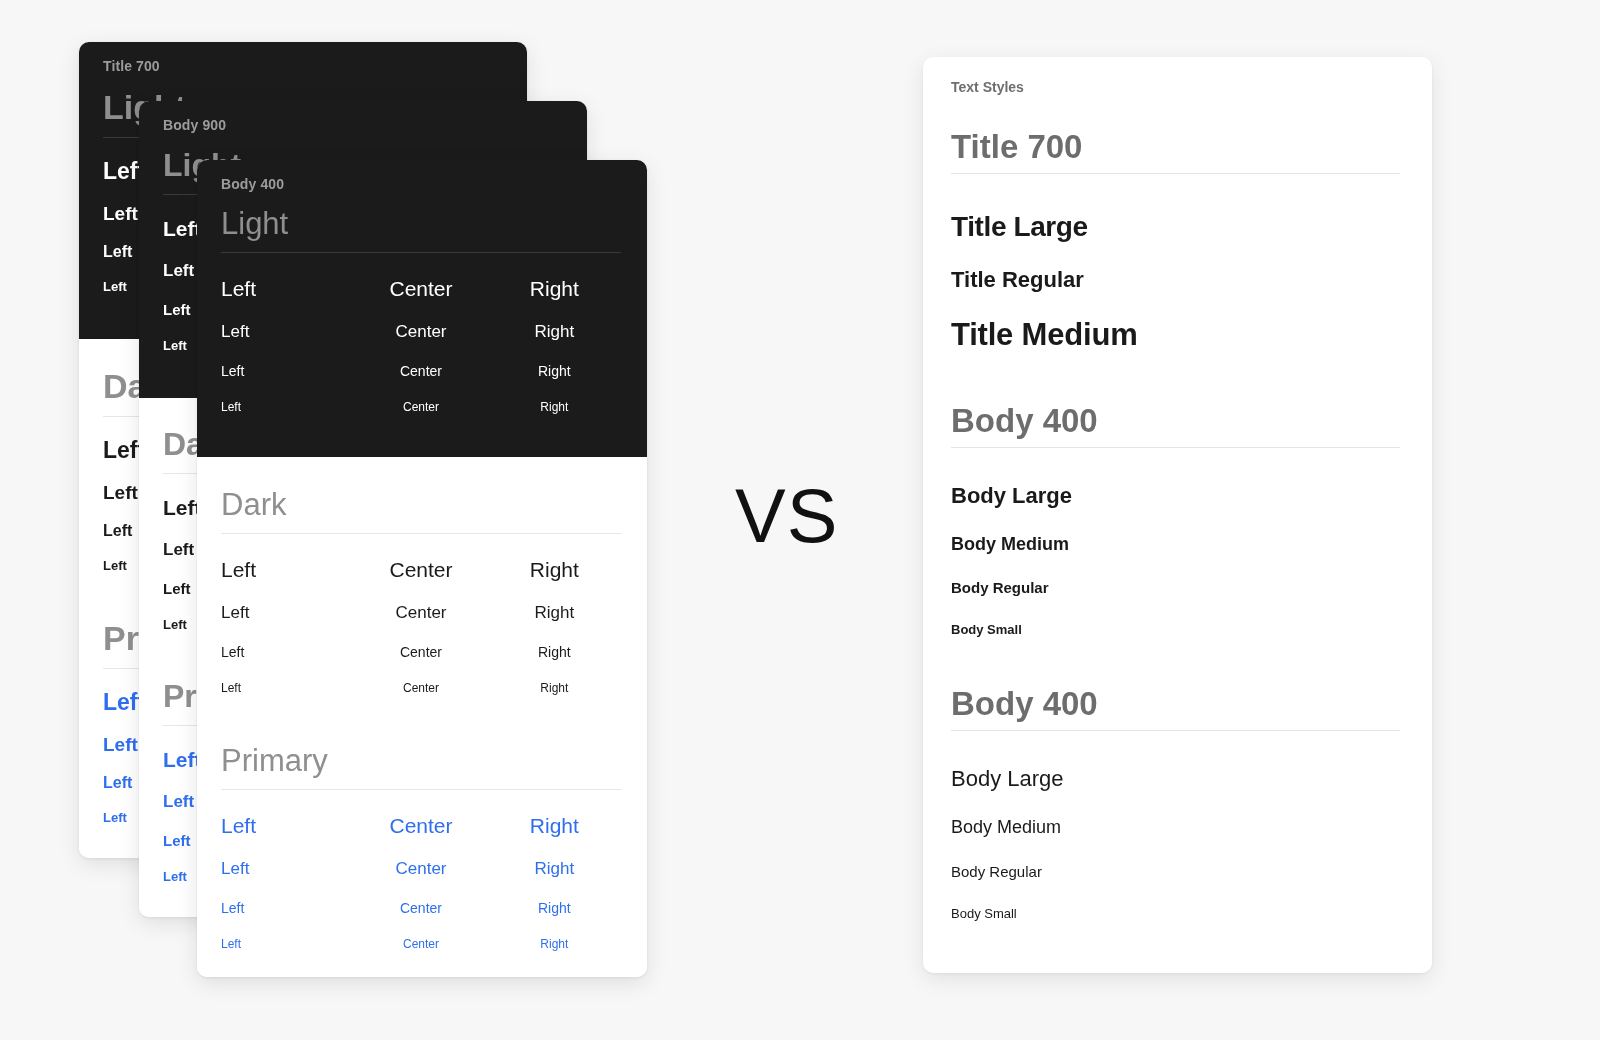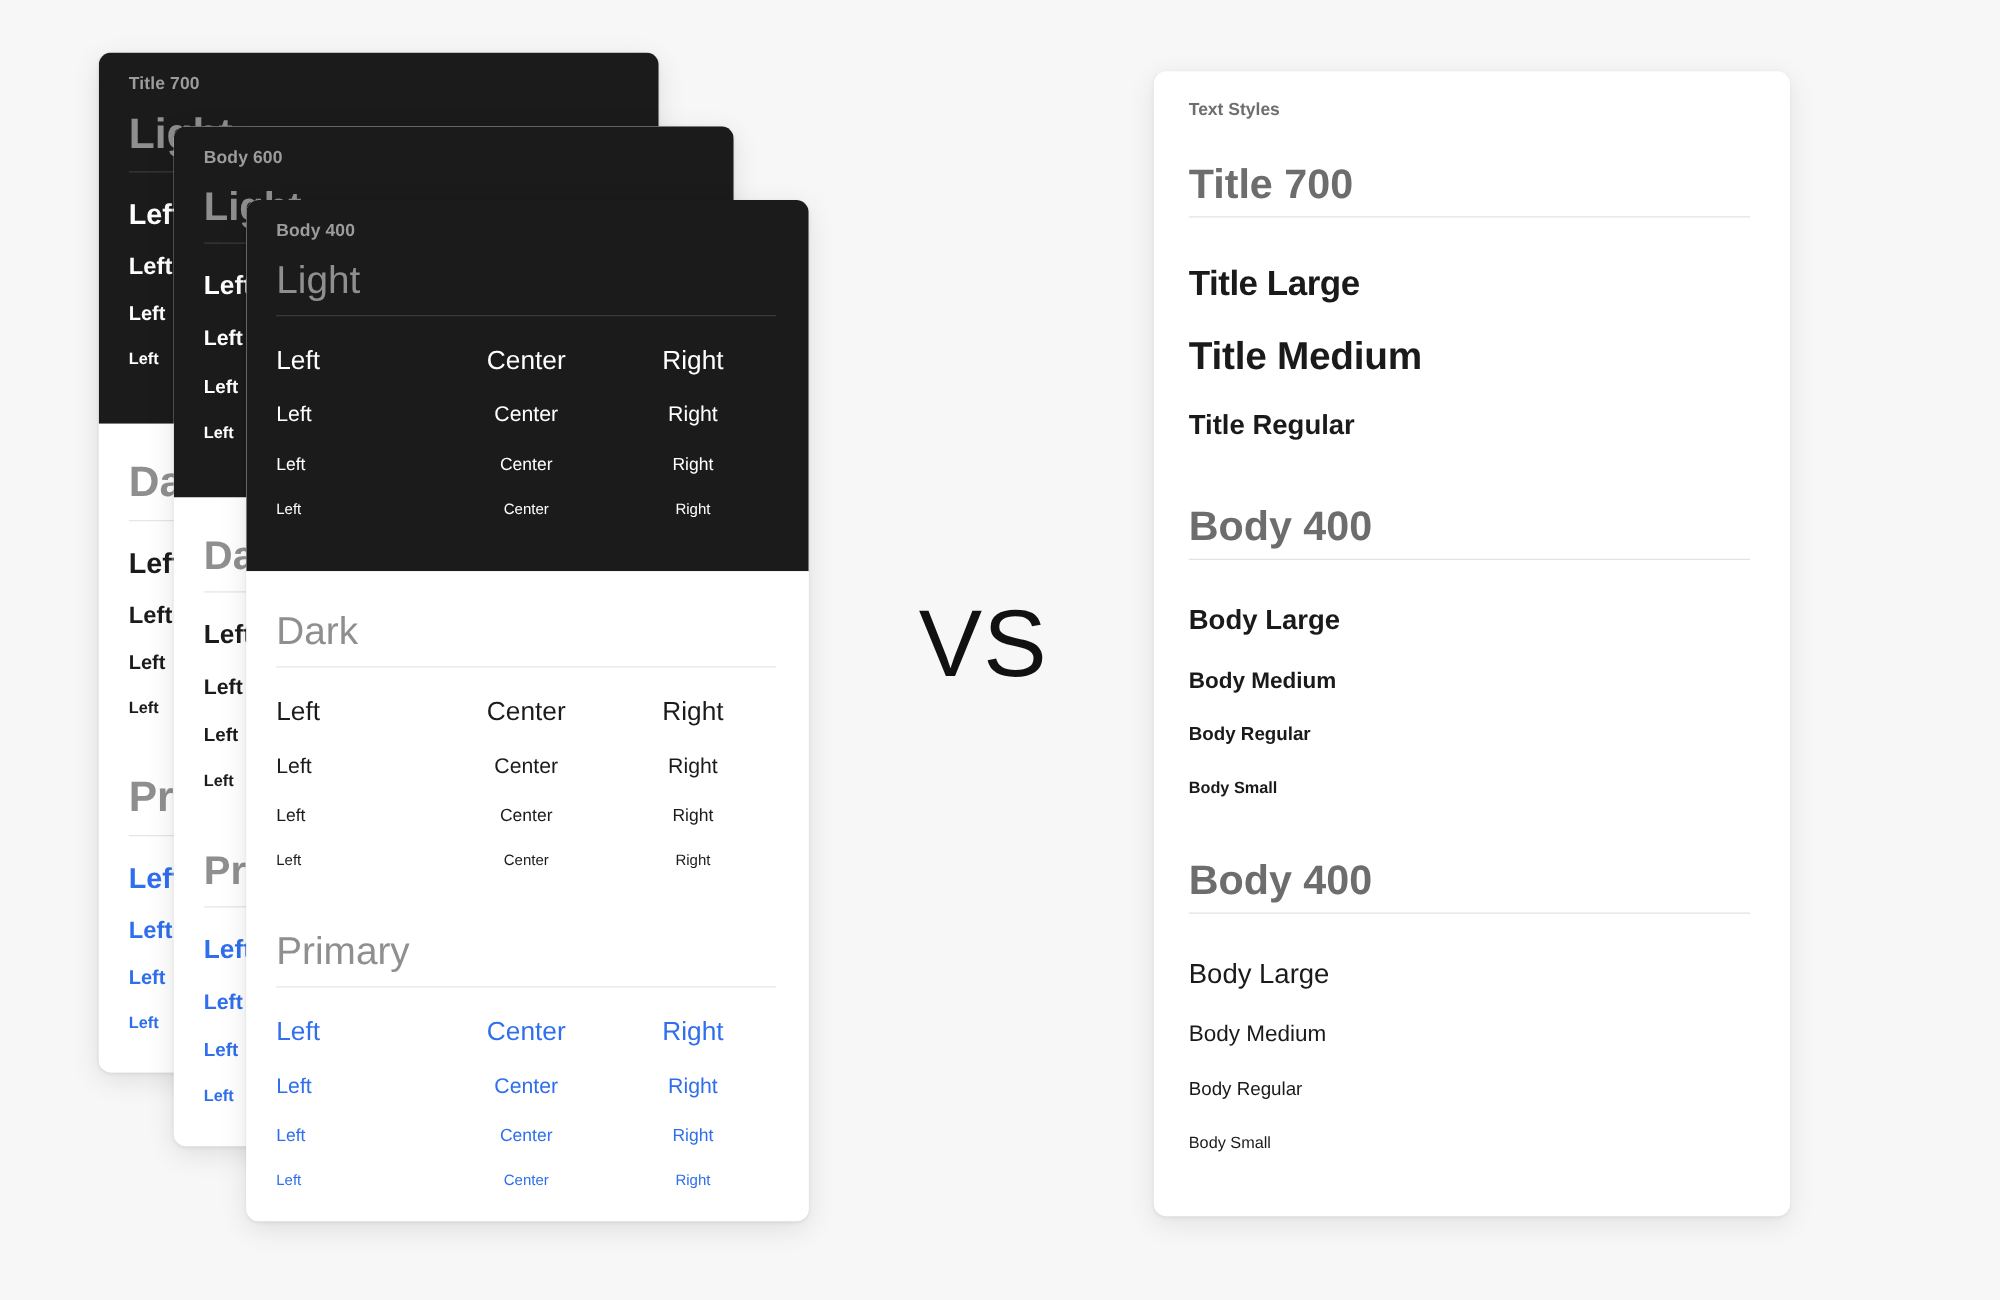--- a/index.html
+++ b/index.html
@@ -171,21 +171,21 @@
             <span>Center</span>
             <span>Right</span>
           </div>
         </div>
       </div>
     </div>
   </div>
 
   <div class="card" style="left:139px; top:101px; width:448px; height:816px;">
     <div class="dark-pane" style="height:297px; padding:16px 24px 0 24px; box-sizing:border-box;">
-      <div class="badge">Body 600</div>
+      <div class="badge">Body 900</div>
       <div class="sect-title" style="font-size:32px; margin-top:14px;">Light</div>
       <div class="rule"></div>
       <div style="margin-top:22px;">
         <div class="row" style="font-size:21px; margin-bottom:20px; font-weight:600;">
           <span>Left</span>
           <span>Center</span>
           <span>Right</span>
         </div>
         <div class="row" style="font-size:17px; margin-bottom:20px; font-weight:600;">
           <span>Left</span>
@@ -353,22 +353,22 @@
 <div class="vs">VS</div>
 
 <div class="rightcard">
   <div class="inner">
     <div class="rc-badge">Text Styles</div>
 
     <div style="margin-top:33px;">
       <div class="rc-group-title" style="font-size:33px;">Title 700</div>
       <div class="rc-rule"></div>
       <div class="rc-item" style="font-size:28px; font-weight:700; margin-top:37px; letter-spacing:-.4px;">Title Large</div>
+      <div class="rc-item" style="font-size:22px; font-weight:700; margin-top:24px;">Title Regular</div>
       <div class="rc-item" style="font-size:31px; font-weight:700; margin-top:24px; letter-spacing:-.2px;">Title Medium</div>
-      <div class="rc-item" style="font-size:22px; font-weight:700; margin-top:24px;">Title Regular</div>
     </div>
 
     <div style="margin-top:49px;">
       <div class="rc-group-title" style="font-size:33px;">Body 400</div>
       <div class="rc-rule"></div>
       <div class="rc-item" style="font-size:22px; font-weight:700; margin-top:35px;">Body Large</div>
       <div class="rc-item" style="font-size:18px; font-weight:700; margin-top:25px;">Body Medium</div>
       <div class="rc-item" style="font-size:15px; font-weight:700; margin-top:24px;">Body Regular</div>
       <div class="rc-item" style="font-size:13px; font-weight:700; margin-top:26px;">Body Small</div>
     </div>

